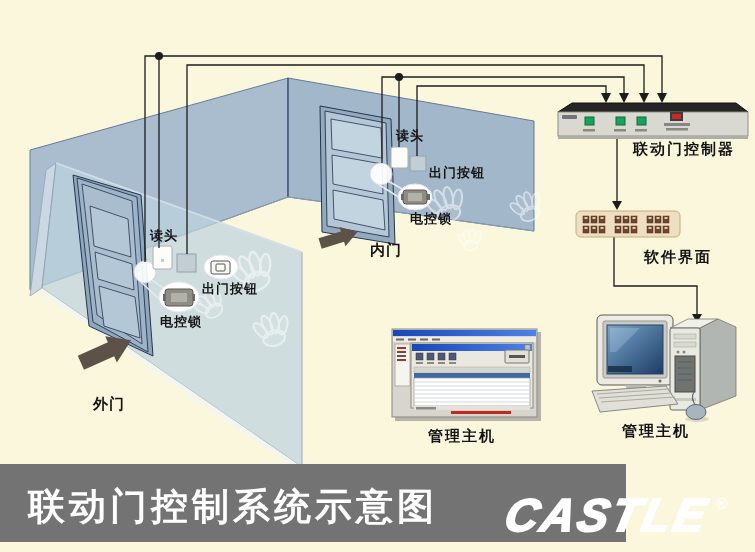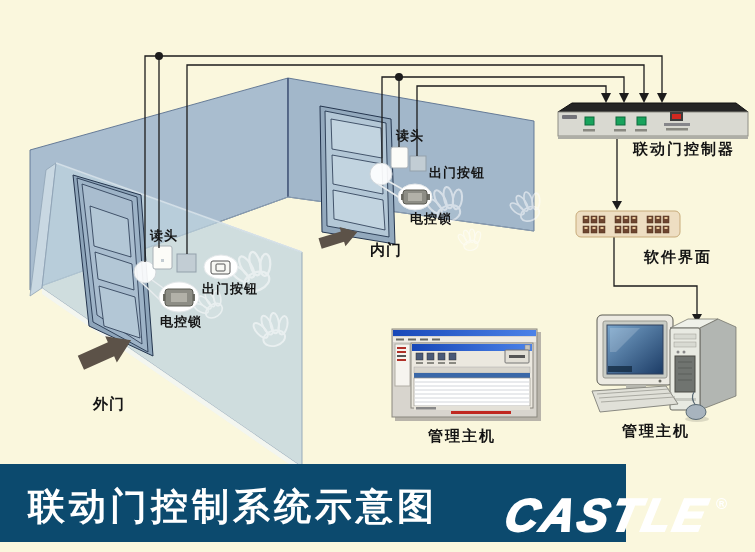--- a/index.html
+++ b/index.html
@@ -4,21 +4,21 @@
 <style>
   html,body{margin:0;padding:0;}
   body{width:755px;height:552px;overflow:hidden;background:#faf7dd;
        font-family:"Liberation Sans",sans-serif;}
   #stage{position:relative;width:755px;height:552px;background:#faf7dd;}
   #scene{position:absolute;left:0;top:0;}
   .lbl{position:absolute;font-weight:bold;font-size:13px;color:#141414;
        letter-spacing:1px;white-space:nowrap;}
   .lbl-big{font-size:15px;}
   .lbl-cap{font-size:15px;letter-spacing:2px;}
-  .banner{position:absolute;left:0;top:464px;width:626px;height:78px;background:#0c4a6e;}
+  .banner{position:absolute;left:0;top:464px;width:626px;height:78px;background:#737373;}
   .banner-title{position:absolute;left:28px;top:24px;font-weight:bold;font-size:37px;
        line-height:1.05;color:#ffffff;letter-spacing:4px;white-space:nowrap;}
   .logo-wrap{position:absolute;left:506px;top:24px;white-space:nowrap;}
   .logo-text{display:inline-block;font-weight:bold;font-style:italic;font-size:46px;
        color:#ffffff;transform:skewX(-12deg);letter-spacing:3px;
        -webkit-text-stroke:2px #ffffff;}
   .logo-reg{position:relative;top:-22px;left:8px;font-size:15px;color:#ffffff;font-weight:bold;}
   .wm{stroke:#ffffff;stroke-width:2.2;fill:rgba(255,255,255,0.14);opacity:.55;}
   svg .wire{stroke:#1c1c1c;stroke-width:1.3;fill:none;}
   svg .ah{fill:#1c1c1c;stroke:none;}

